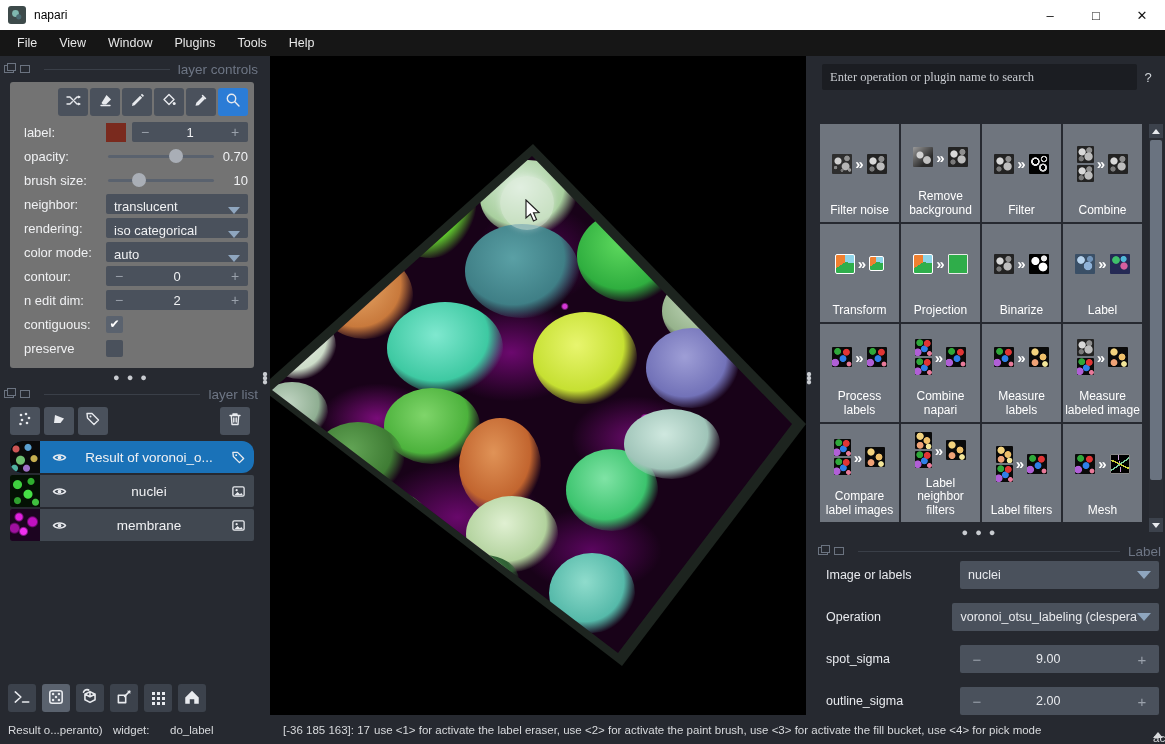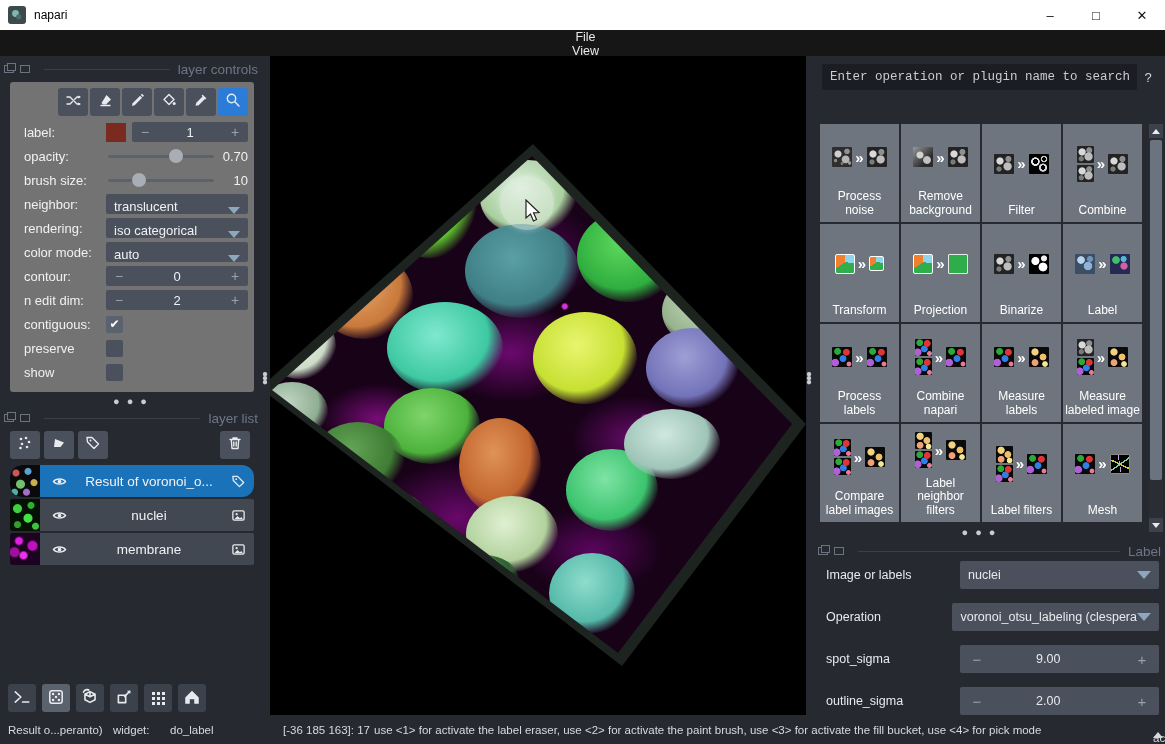--- a/index.html
+++ b/index.html
@@ -12,21 +12,21 @@
     display:flex; align-items:center; color:#000; }
   .app-icon { width:18px; height:18px; margin:0 8px 0 8px; background:#3d4a4a; border-radius:3px;
     display:flex; align-items:center; justify-content:center; }
   .titlebar .title { font-size:12px; }
   .win-controls { margin-left:auto; display:flex; height:100%; }
   .win-btn { width:46px; height:100%; display:flex; align-items:center; justify-content:center;
     font-size:13px; color:#111; }
 
   
   .menubar { position:absolute; left:0; top:30px; width:1165px; height:26px; background:#161616;
-    display:flex; align-items:center; padding-left:6px;flex-direction:column; }
+    display:flex; align-items:center; padding-left:6px; }
   .menu-item { color:#e8e8e8; font-size:12.5px; padding:0 11px; height:100%; display:flex; align-items:center; }
 
   
   .dock-head { display:flex; align-items:center; height:18px; margin:4px 4px 2px 4px; }
   .dock-head .mini { width:10px; height:8px; border:1px solid #6b7380; margin-right:6px; position:relative; }
   .dock-head .mini.float:after { content:""; position:absolute; left:2px; top:-3px; width:7px; height:6px; border:1px solid #6b7380; background:#262930; }
   .dock-head .rule { flex:1; height:1px; background:#3a3f48; margin:0 8px; }
   .dock-title { color:#6e7685; font-size:13.5px; white-space:nowrap; }
 
   .dots-h { color:#c9ccd1; font-size:11px; letter-spacing:2px; text-align:center; line-height:8px; }
@@ -113,21 +113,21 @@
       radial-gradient(ellipse 90px 70px at 50% 30%, rgba(150,10,160,.4), transparent 70%),
       #180218; }
   .blob { position:absolute; border-radius:50%; }
   .cursor-ring { position:absolute; border-radius:50%; background:rgba(230,240,228,.5); box-shadow:0 0 6px rgba(255,255,255,.35); }
   .cursor-arrow { position:absolute; }
 
   
   .right-dock { position:absolute; left:814px; top:56px; width:351px; bottom:28px; }
   .search-row { display:flex; align-items:center; margin:8px 6px 6px 8px; }
   .search-input { flex:1; height:26px; background:#1b1d22; border:none; border-radius:2px; color:#d6d8dc;
-    font-size:12.5px; padding:0 8px; font-family:Liberation Mono, monospace; }
+    font-size:12.5px; padding:0 8px; font-family:Liberation Serif, serif; }
   .search-input::placeholder { color:#c9ccd1; opacity:1; }
   .help-q { width:22px; text-align:center; color:#cfd3d8; font-size:13px; }
 
   .ops-grid { position:absolute; left:6px; top:68px; width:322px; height:400px;
     display:grid; grid-template-columns:repeat(4,79px); grid-auto-rows:98px; gap:2px; }
   .op-btn { background:#6f757e; display:flex; flex-direction:column; align-items:center; justify-content:flex-end;
     padding-bottom:5px; }
   .op-ico { flex:1; display:flex; align-items:center; justify-content:center; gap:3px; }
   .op-lab { color:#fff; font-size:12px; line-height:1.12; text-align:center; padding:0 2px; }
   .chev { color:#fff; font-size:15px; font-weight:bold; line-height:1; }
@@ -385,26 +385,20 @@
       <span class="ctl-fill">
           <span class="chk">✔</span>
         </span>
     </div>
     <div class="ctl-row">
       <span class="lab">preserve</span>
       <span class="ctl-fill">
           <span class="chk off"></span>
         </span>
     </div>
-    <div class="ctl-row">
-      <span class="lab">show</span>
-      <span class="ctl-fill">
-          <span class="chk off"></span>
-        </span>
-    </div>
   </div>
 
   <div class="dots-h" style="margin:5px 0 0 0;">●&nbsp;●&nbsp;●</div>
 
   <div class="dock-head">
     <span class="mini float"></span>
     <span class="mini"></span>
     <span class="rule"></span>
     <span class="dock-title">layer list</span>
   </div>
@@ -571,21 +565,21 @@
     <span class="help-q">?</span>
   </div>
 
   <div class="ops-grid">
       <div class="op-btn">
         <div class="op-ico">
           <span class="thumb t-gray-noisy"></span>
           <span class="chev">»</span>
           <span class="thumb t-gray"></span>
         </div>
-        <div class="op-lab">Process noise</div>
+        <div class="op-lab">Filter noise</div>
       </div>
       <div class="op-btn">
         <div class="op-ico">
           <span class="thumb t-gray-grad"></span>
           <span class="chev">»</span>
           <span class="thumb t-gray"></span>
         </div>
         <div class="op-lab">Remove background</div>
       </div>
       <div class="op-btn">

